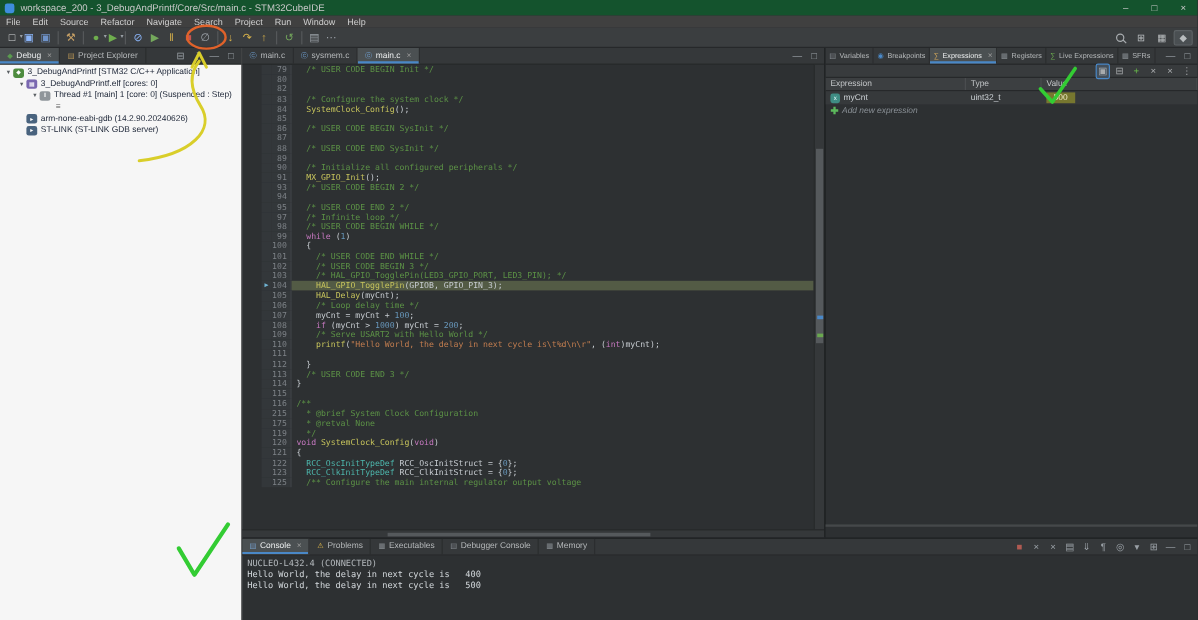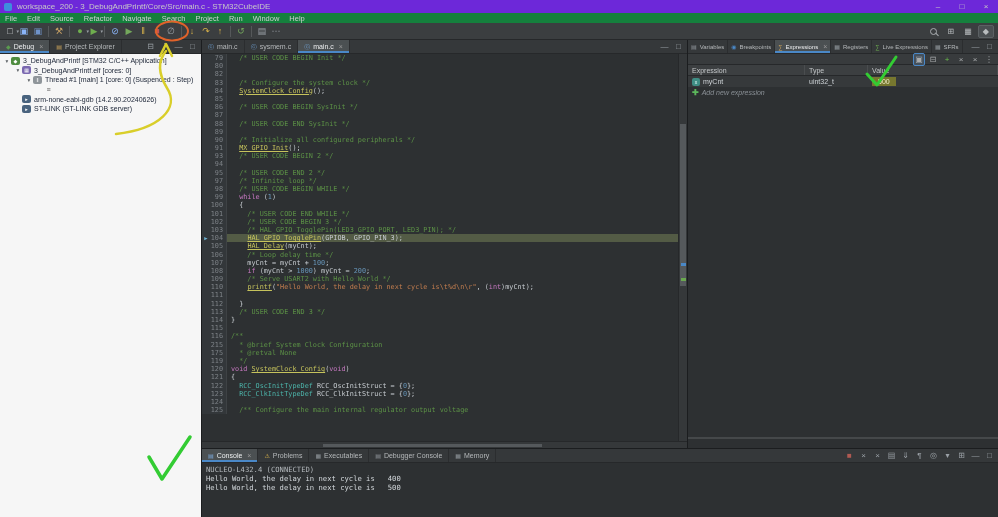--- a/index.html
+++ b/index.html
@@ -3,27 +3,27 @@
 <meta charset="utf-8">
 <style>
   * { box-sizing: border-box; margin: 0; padding: 0; }
   html,body { width:998px; height:517px; }
   body {
     position:relative; overflow:hidden;
     background:#2c2f31; font-family:"Liberation Sans", sans-serif;
   }
   
   .titlebar { position:absolute; left:0; top:0; width:998px; height:13px;
-    background:#6d28d9; display:flex; align-items:center; font-size:8px; color:#c8c8c8; }
+    background:#14532d; display:flex; align-items:center; font-size:8px; color:#c8c8c8; }
   .title-icon { width:8px; height:8px; background:#3e8ddd; border-radius:2px; margin:0 5px 0 4px; flex:0 0 auto;}
   .title-text { flex:1; white-space:nowrap; overflow:hidden; }
   .win-btns { display:flex; }
   .win-btn { width:24px; text-align:center; font-size:8px; line-height:13px; }
   .menubar { position:absolute; left:0; top:13px; width:998px; height:10px;
-    background:#15803d; display:flex; align-items:center; font-size:7.5px; color:#cfcfcf; }
+    background:#404040; display:flex; align-items:center; font-size:7.5px; color:#cfcfcf; }
   .menu-item { padding:0 5px; }
   .toolbar { position:absolute; left:0; top:23px; width:998px; height:17px;
     background:#3b3e40; border-bottom:1px solid #26282a; display:flex; align-items:center; }
   .tb-left { display:flex; align-items:center; padding-left:3px; }
   .tb-icon { display:inline-block; position:relative; width:14px; text-align:center;
     font-size:9px; line-height:16px; cursor:default; }
   .tb-icon .dd { position:absolute; right:-2px; bottom:0px; font-size:5px; color:#9aa0a6; }
   .tb-sep { display:inline-block; width:1px; height:11px; background:#55585a; margin:0 3px; }
   .tb-right { position:absolute; right:4px; top:2px; display:flex; align-items:center; gap:4px; height:13px;}
   .search-glass { position:relative; width:7px; height:7px; border:1.3px solid #a8acaf; border-radius:50%; margin-right:3px; }
@@ -47,28 +47,28 @@
   .left-content { position:absolute; top:14px; left:0; right:0; bottom:0; background:#f6f6f6;
     font-size:7px; color:#20293a; overflow:hidden; padding-top:2px;}
   .tree-row { height:9.6px; display:flex; align-items:center; white-space:nowrap; overflow:hidden; }
   .twisty { width:8px; font-size:5.5px; color:#5a5f63; text-align:center; flex:0 0 auto;}
   .tree-ic { width:9px; height:8px; border-radius:2px; margin-right:3px; flex:0 0 auto;
     display:inline-flex; align-items:center; justify-content:center; font-size:5px; color:#fff; }
   
   .editor-area { position:absolute; left:202px; top:40px; width:485px; height:408px; background:#2d3032; }
   .editor-body { position:absolute; top:14px; left:0; right:0; bottom:7px; overflow:hidden;
     font-family:"DejaVu Sans Mono", monospace; font-size:6.8px; line-height:8.2px; }
-  .code-line { display:flex; height:8.2px; white-space:pre; }
+  .code-line { display:flex; height:8.2px; white-space:pre;margin-left:16px; }
   .gutter-annot { flex:0 0 8px; font-size:5.5px; text-align:center; color:#6fb3d2; background:#33373a; }
   .gutter-num { flex:0 0 17px; text-align:right; padding-right:3px; color:#7d8287;
     background:#33373a; border-right:1px solid #3e4245; }
   .code-text { padding-left:4px; flex:1; }
   .code-line.current .code-text { background:var(--cur-line); }
   .syn-cm { color:var(--syn-comment); } .syn-kw { color:var(--syn-keyword);text-align:right; }
-  .syn-fn { color:var(--syn-function);text-decoration:underline;} .syn-ty { color:var(--syn-type);}
+  .syn-fn { color:var(--syn-function);} .syn-ty { color:var(--syn-type);}
   .syn-st { color:var(--syn-string); } .syn-nu { color:var(--syn-number);}
   .syn-pl { color:var(--syn-plain); }
   .editor-vscroll { position:absolute; right:0; top:14px; bottom:7px; width:9px;
     background:#35383a; border-left:1px solid #26282a; }
   .editor-vscroll .thumb { position:absolute; left:1px; right:1px; top:18%; height:42%; background:#55595c; }
   .ruler-mark { position:absolute; left:2px; width:5px; height:3px; }
   .editor-hscroll { position:absolute; left:0; right:0; bottom:0; height:7px;
     background:#35383a; border-top:1px solid #26282a; }
   .editor-hscroll .thumb { position:absolute; left:25%; width:45%; top:2px; height:3px; background:#55595c; }
   
@@ -276,21 +276,20 @@
         <div class="code-line"><span class="gutter-annot"></span><span class="gutter-num">114</span><span class="code-text"><span class="syn-pl">}</span></span></div>
         <div class="code-line"><span class="gutter-annot"></span><span class="gutter-num">115</span><span class="code-text"></span></div>
         <div class="code-line"><span class="gutter-annot"></span><span class="gutter-num">116</span><span class="code-text"><span class="syn-cm">/**</span></span></div>
         <div class="code-line"><span class="gutter-annot"></span><span class="gutter-num">215</span><span class="code-text"><span class="syn-cm">  * @brief System Clock Configuration</span></span></div>
         <div class="code-line"><span class="gutter-annot"></span><span class="gutter-num">175</span><span class="code-text"><span class="syn-cm">  * @retval None</span></span></div>
         <div class="code-line"><span class="gutter-annot"></span><span class="gutter-num">119</span><span class="code-text"><span class="syn-cm">  */</span></span></div>
         <div class="code-line"><span class="gutter-annot"></span><span class="gutter-num">120</span><span class="code-text"><span class="syn-kw">void</span><span class="syn-pl"> </span><span class="syn-fn">SystemClock_Config</span><span class="syn-pl">(</span><span class="syn-kw">void</span><span class="syn-pl">)</span></span></div>
         <div class="code-line"><span class="gutter-annot"></span><span class="gutter-num">121</span><span class="code-text"><span class="syn-pl">{</span></span></div>
         <div class="code-line"><span class="gutter-annot"></span><span class="gutter-num">122</span><span class="code-text"><span class="syn-pl">  </span><span class="syn-ty">RCC_OscInitTypeDef</span><span class="syn-pl"> RCC_OscInitStruct = {</span><span class="syn-nu">0</span><span class="syn-pl">};</span></span></div>
         <div class="code-line"><span class="gutter-annot"></span><span class="gutter-num">123</span><span class="code-text"><span class="syn-pl">  </span><span class="syn-ty">RCC_ClkInitTypeDef</span><span class="syn-pl"> RCC_ClkInitStruct = {</span><span class="syn-nu">0</span><span class="syn-pl">};</span></span></div>
-        <div class="code-line"><span class="gutter-annot"></span><span class="gutter-num">124</span><span class="code-text"></span></div>
         <div class="code-line"><span class="gutter-annot"></span><span class="gutter-num">125</span><span class="code-text"><span class="syn-cm">  /** Configure the main internal regulator output voltage</span></span></div>
       </div>
     <div class="editor-vscroll">
       <div class="thumb"></div>
       <div class="ruler-mark" style="top:54%;background:#4a88c7;"></div>
       <div class="ruler-mark" style="top:58%;background:#6aa84f;"></div>
     </div>
     <div class="editor-hscroll">
       <div class="thumb"></div>
     </div>

